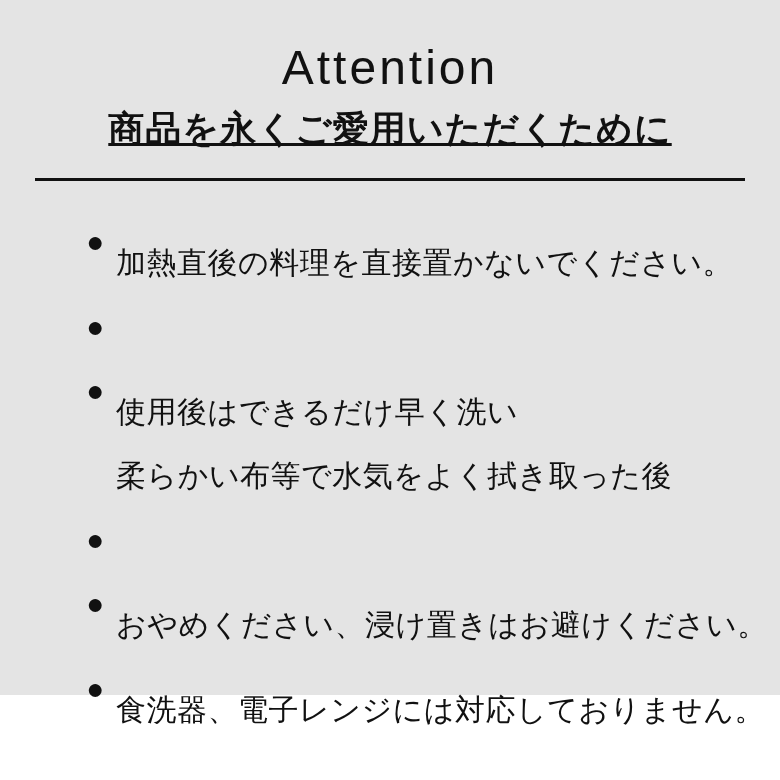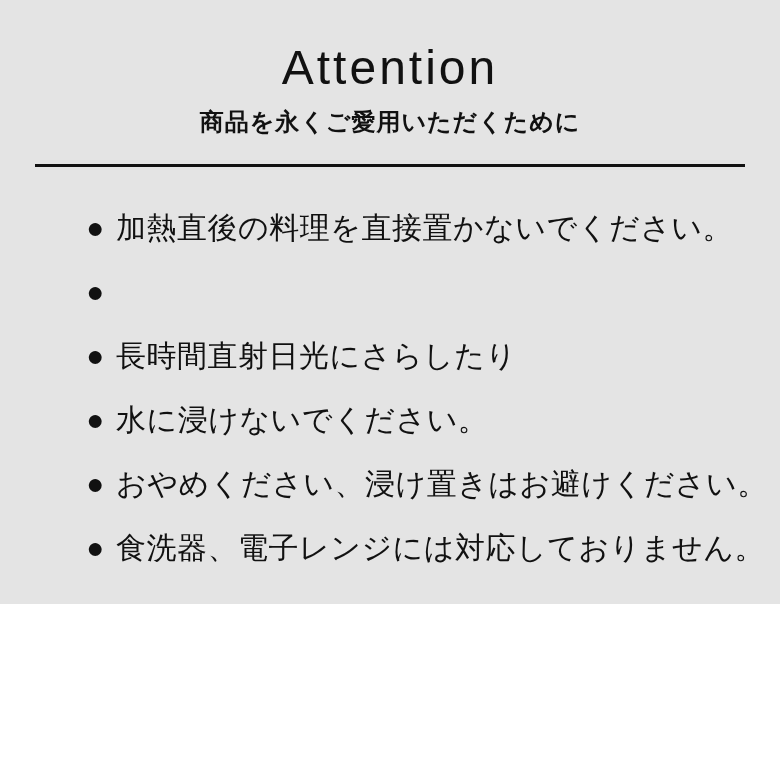--- a/index.html
+++ b/index.html
@@ -7,43 +7,44 @@
     padding: 0;
   }
   body {
     width: 780px;
     height: 780px;
     overflow: hidden;
     font-family: "Liberation Sans", "DejaVu Sans", sans-serif;
   }
   .page {
     width: 780px;
-    height: 604px;
+    height: 695px;
     box-sizing: border-box;
     background: #e4e4e4;
     color: #111111;
   }
   .header {
     text-align: center;
     padding-top: 44px;
   }
   .title {
     font-size: 48px;
     font-weight: 500;
     letter-spacing: 3px;
     line-height: 1;
     color: #111111;
   }
   .subtitle {
     margin-top: 17px;
-    font-size: 24px;
+    font-size: 36px;
     font-weight: 700;
     letter-spacing: 1px;
     line-height: 1.1;
     color: #111111;
+    text-decoration: underline;
   }
   .rule {
     height: 0;
     border: none;
     border-top: 3px solid #111111;
     margin: 29px 35px 0 35px;
   }
   .caution-list {
     margin-top: 39px;
     padding: 0 38px 0 86px;
@@ -61,20 +62,21 @@
     flex: 0 0 30px;
     width: 30px;
     font-size: 30px;
     line-height: 43px;
   }
   .lines {
     flex: 1;
   }
   .line {
     white-space: nowrap;
+    margin-top: 21px;
   }
 </style>
 </head>
 <body>
 
 <div class="page">
 
   <div class="header">
     <div class="title">Attention</div>
     <div class="subtitle">商品を永くご愛用いただくために</div>
@@ -93,28 +95,28 @@
 
     <div class="item">
       <span class="bullet">●</span>
       <div class="lines">
       </div>
     </div>
 
     <div class="item">
       <span class="bullet">●</span>
       <div class="lines">
-        <div class="line">長時間直射日光にさらしたり</div>
+        <div class="line">使用後はできるだけ早く洗い</div>
+        <div class="line">柔らかい布等で水気をよく拭き取った後</div>
       </div>
     </div>
 
     <div class="item">
       <span class="bullet">●</span>
       <div class="lines">
-        <div class="line">水に浸けないでください。</div>
       </div>
     </div>
 
     <div class="item">
       <span class="bullet">●</span>
       <div class="lines">
         <div class="line">おやめください、浸け置きはお避けください。</div>
       </div>
     </div>
 

